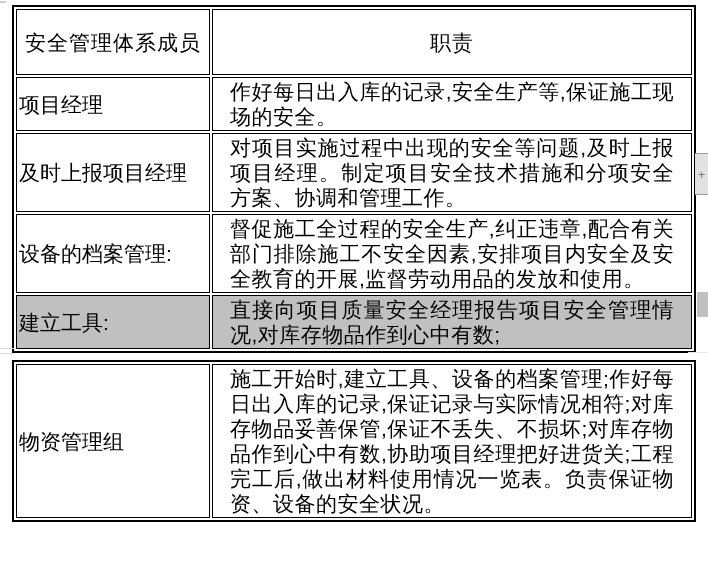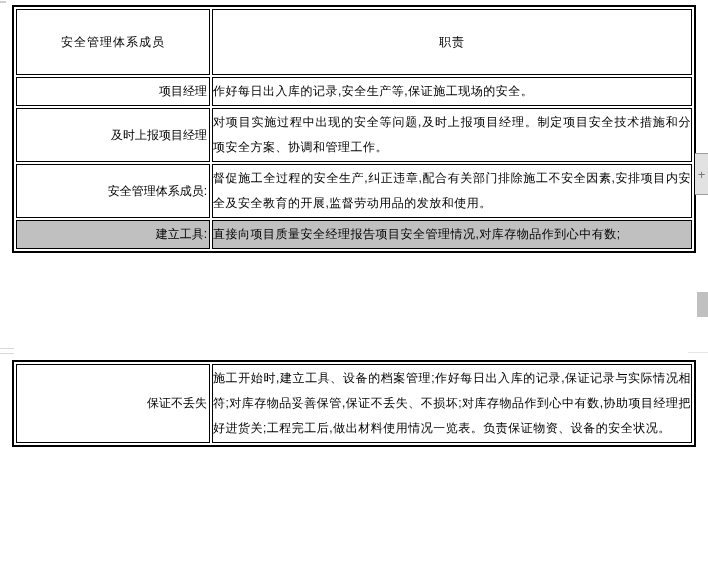--- a/index.html
+++ b/index.html
@@ -8,25 +8,25 @@
     font-family:"Liberation Sans",sans-serif;color:#000;overflow:hidden;
   }
   table.doc{
     position:absolute;left:12px;width:684px;
     border:2px solid #000;border-collapse:separate;border-spacing:2px;
     table-layout:fixed;background:#fff;
   }
   #table1{top:5px;}
   #table2{top:360px;}
   td{
-    border:1px solid #000;font-size:12px;line-height:25px;
+    border:1px solid #000;font-size:21px;line-height:25px;
     overflow:hidden;background:#fff;
   }
-  td.member{width:188px;text-align:right;vertical-align:middle;padding:1px 2px;}
-  td.duty{text-align:justify;padding:1px 0;vertical-align:middle;letter-spacing:0.5px;}
+  td.member{width:188px;text-align:left;vertical-align:middle;padding:1px 2px;}
+  td.duty{text-align:justify;padding:1px 17px;vertical-align:middle;letter-spacing:0.5px;}
   tr.header-row td{height:62px;text-align:center;vertical-align:middle;letter-spacing:1px;}
   tr.highlight td{background:#c0c0c0;}
   tr.tall-last td{height:64px;}
   
   .scroll-plus{
     position:absolute;left:695px;top:153px;width:13px;height:40px;
     background:#e2e2e2;border-top:1px solid #9e9e9e;border-bottom:1px solid #9e9e9e;
     display:flex;align-items:center;justify-content:center;
     color:#7a7a7a;font-size:13px;line-height:13px;cursor:pointer;
   }
@@ -52,34 +52,34 @@
     </tr>
     <tr>
       <td class="member">项目经理</td>
       <td class="duty">作好每日出入库的记录,安全生产等,保证施工现场的安全。</td>
     </tr>
     <tr>
       <td class="member">及时上报项目经理</td>
       <td class="duty">对项目实施过程中出现的安全等问题,及时上报项目经理。制定项目安全技术措施和分项安全方案、协调和管理工作。</td>
     </tr>
     <tr>
-      <td class="member">安全管理体系成员:</td>
+      <td class="member">设备的档案管理:</td>
       <td class="duty">督促施工全过程的安全生产,纠正违章,配合有关部门排除施工不安全因素,安排项目内安全及安全教育的开展,监督劳动用品的发放和使用。</td>
     </tr>
     <tr class="highlight">
       <td class="member">建立工具:</td>
       <td class="duty">直接向项目质量安全经理报告项目安全管理情况,对库存物品作到心中有数;</td>
     </tr>
   </tbody>
     </table>
 
   <table class="doc" id="table2">
     <tbody>
         <tr>
-      <td class="member">保证不丢失</td>
+      <td class="member">物资管理组</td>
       <td class="duty">施工开始时,建立工具、设备的档案管理;作好每日出入库的记录,保证记录与实际情况相符;对库存物品妥善保管,保证不丢失、不损坏;对库存物品作到心中有数,协助项目经理把好进货关;工程完工后,做出材料使用情况一览表。负责保证物资、设备的安全状况。</td>
     </tr>
   </tbody>
     </table>
 
   <div class="scroll-plus">
     <span>+</span>
   </div>
 
   <div class="selection-mark"></div>

